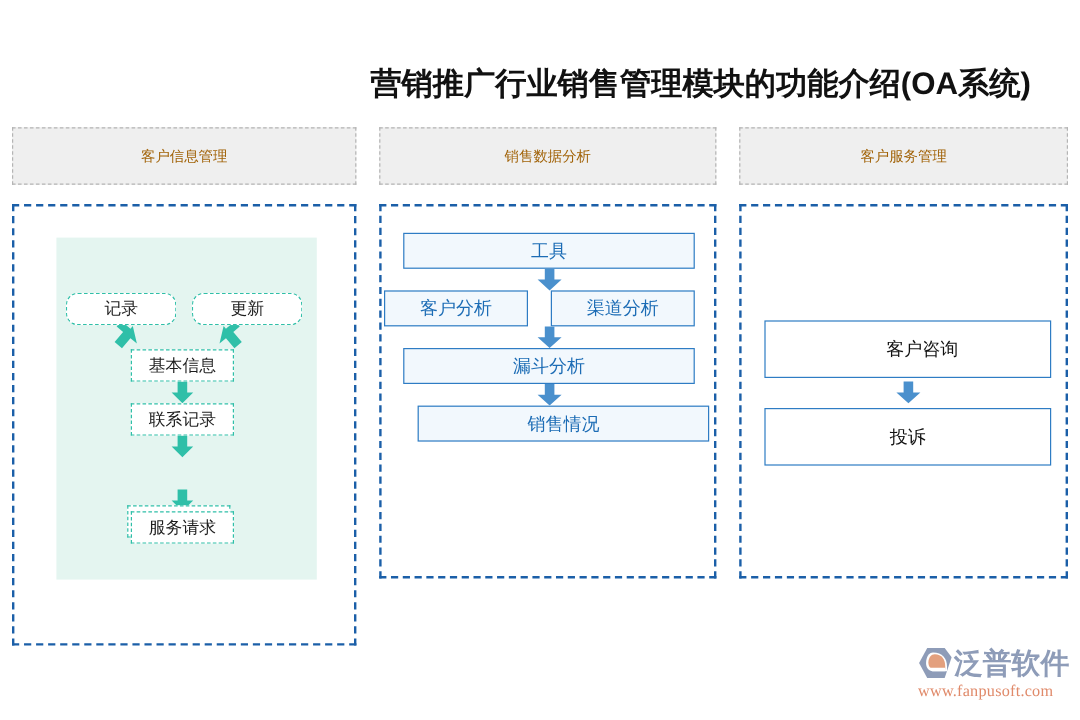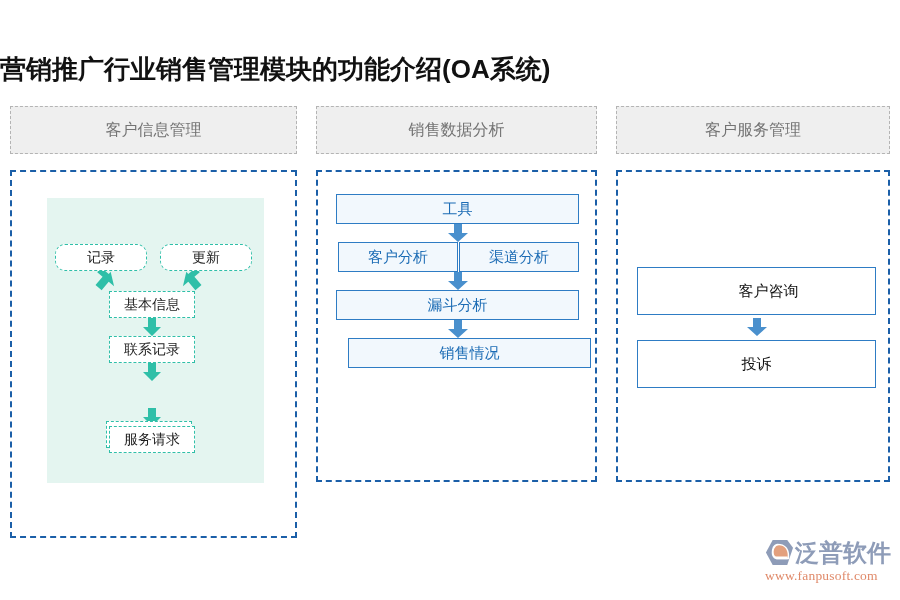--- a/index.html
+++ b/index.html
@@ -15,43 +15,43 @@
     font-family: "Liberation Sans", "DejaVu Sans", sans-serif;
     -webkit-font-smoothing: antialiased;
   }
 
   
   .page-title {
     position: absolute;
     left: 0;
     top: 52px;
     width: 859px;
-    text-align: left;
+    text-align: right;
     font-size: 26px;
     font-weight: bold;
     color: #111111;
     letter-spacing: 0px;
     white-space: nowrap;
   }
 
   
   .col {
     position: absolute;
     top: 106px;
   }
   .col-head {
     box-sizing: border-box;
     height: 48px;
     border: 1px dashed #b4b4b4;
     background: #efefef;
     display: flex;
     align-items: center;
     justify-content: center;
-    font-size: 16px;
-    color: #737373;
+    font-size: 12px;
+    color: #a16207;
   }
   .col-body {
     box-sizing: border-box;
     border: 2px dashed #1b5fa8;
     margin-top: 16px;
     position: relative;
     background: transparent;
     text-align: right;
   }
 
@@ -107,21 +107,21 @@
     border: 1px solid #2e7cc4;
     background: #f2f8fd;
     display: flex;
     align-items: center;
     justify-content: center;
     font-size: 15px;
     color: #1c6cb5;
     height: 30px;
   }
   #mb-tools   { left: 18px;  top: 22px;  width: 243px; }
-  #mb-cust    { left: 20px;  top: 70px;  width: 120px; }
+  #mb-cust    { left: 2px;  top: 70px;  width: 120px; }
   #mb-chan    { left: 141px; top: 70px;  width: 120px; }
   #mb-funnel  { left: 18px;  top: 118px; width: 243px; }
   #mb-sales   { left: 30px;  top: 166px; width: 243px; }
 
   
   .whitebox {
     position: absolute;
     box-sizing: border-box;
     border: 1px solid #2e7cc4;
     background: #ffffff;

